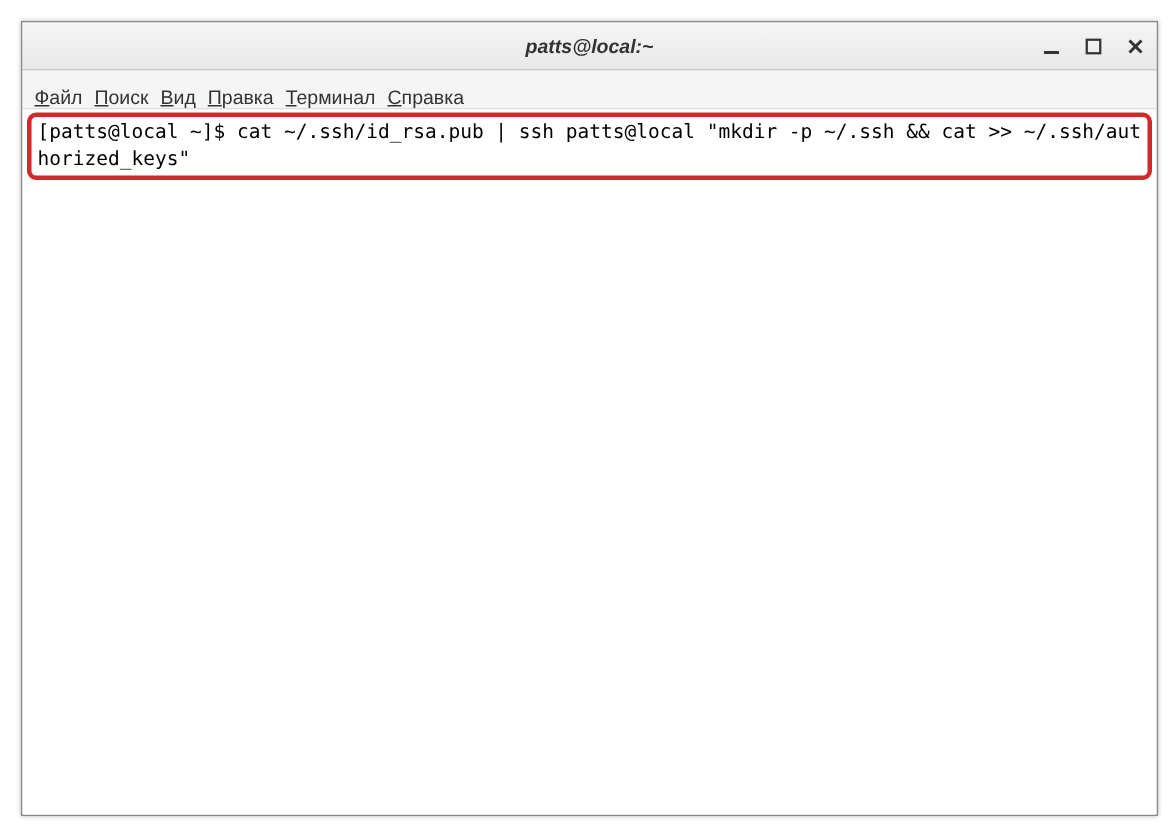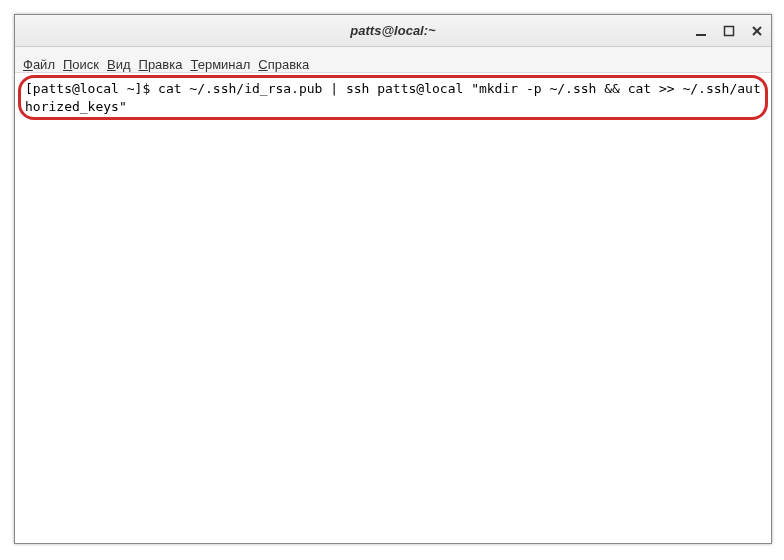--- a/index.html
+++ b/index.html
@@ -77,21 +77,21 @@
       background: #fff;
       padding: 4px 6px;
       font-family: "DejaVu Sans Mono", "Liberation Mono", monospace;
       font-size: 13px;
       color: #000;
       line-height: 1.35;
       position: relative;
     }
     .highlight-box {
       border: 3px solid #d12a2a;
-      border-radius: 16px;
+      border-radius: 6px;
       padding: 2px 4px;
       margin: -2px -3px 0 -3px;
     }
     .prompt-line {
       white-space: pre-wrap;
       word-break: break-all;
     }
   </style>
 </head>
 <body>

